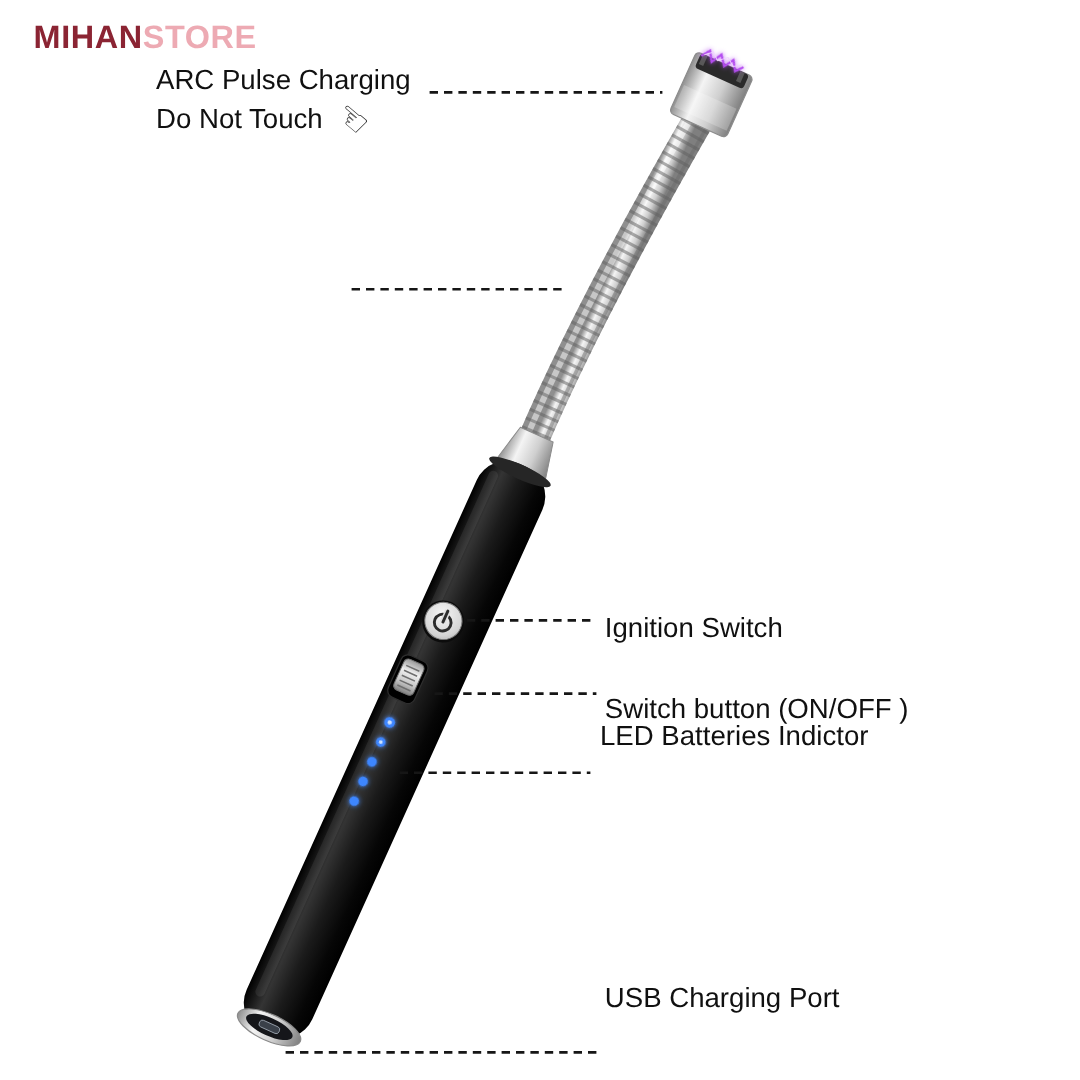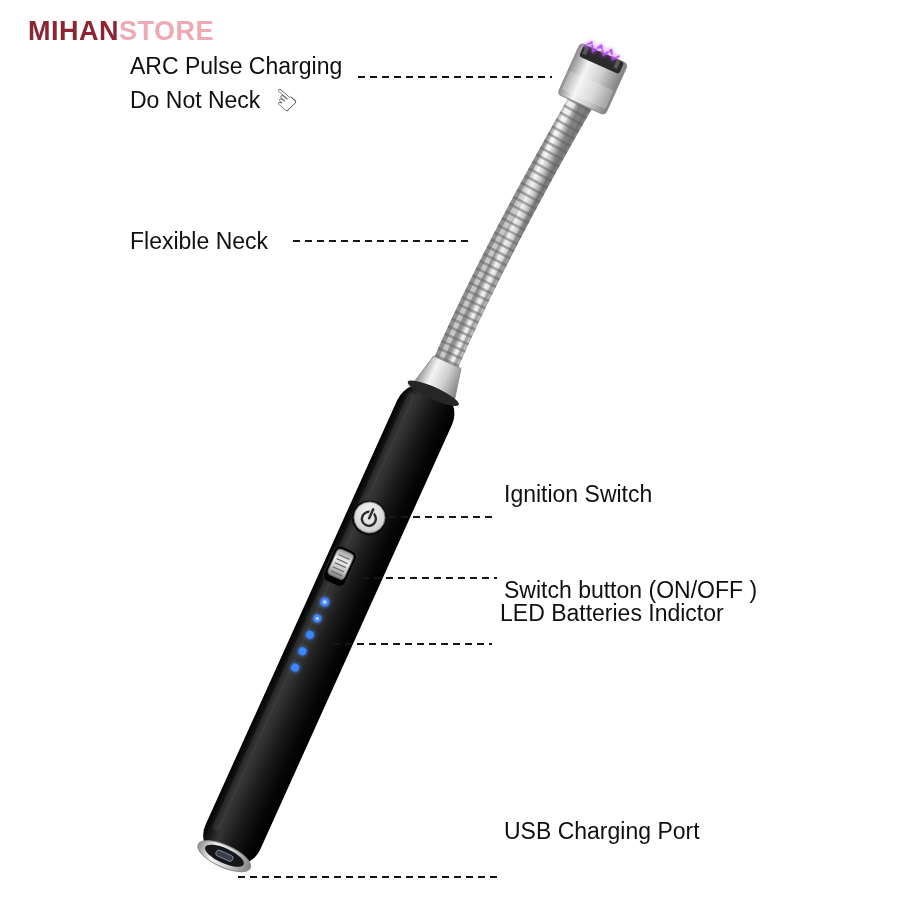--- a/index.html
+++ b/index.html
@@ -23,21 +23,21 @@
 
   .label {
     position: absolute;
     color: #101010;
     font-size: 23px;
     line-height: 31px;
     white-space: nowrap;
   }
   #lbl-arc    { left: 130px; top: 51px; }
   #lbl-neck   { left: 130px; top: 226px; }
-  #lbl-ign    { left: 504px; top: 479px; }
+  #lbl-ign    { left: 504px; top: 508px; }
   #lbl-switch { left: 504px; top: 562px; margin-top: 13px; }
   #lbl-led    { left: 500px; top: 598px; }
   #lbl-usb    { left: 504px; top: 816px; }
 
   .hand-icon {
     display: inline-block;
     font-size: 30px;
     color: #1a1a1a;
     margin-left: 10px;
     transform: rotate(40deg) translate(2px, 1px);
@@ -154,25 +154,24 @@
     </g>
   </svg>
 
   <div class="logo">
     <span class="p1">MIHAN</span><span class="p2">STORE</span>
   </div>
 
   <div class="label" id="lbl-arc">
     <div>ARC Pulse Charging</div>
     <div>
-      <span>Do Not Neck</span><span class="hand-icon">☜</span>
+      <span>Do Not Touch</span><span class="hand-icon">☜</span>
     </div>
   </div>
 
-  <div class="label" id="lbl-neck">Flexible Neck</div>
 
   <div class="label" id="lbl-ign">Ignition Switch</div>
 
   <div class="label" id="lbl-switch">Switch button (ON/OFF )</div>
 
   <div class="label" id="lbl-led">LED Batteries Indictor</div>
 
   <div class="label" id="lbl-usb">USB Charging Port</div>
 </div>
 

